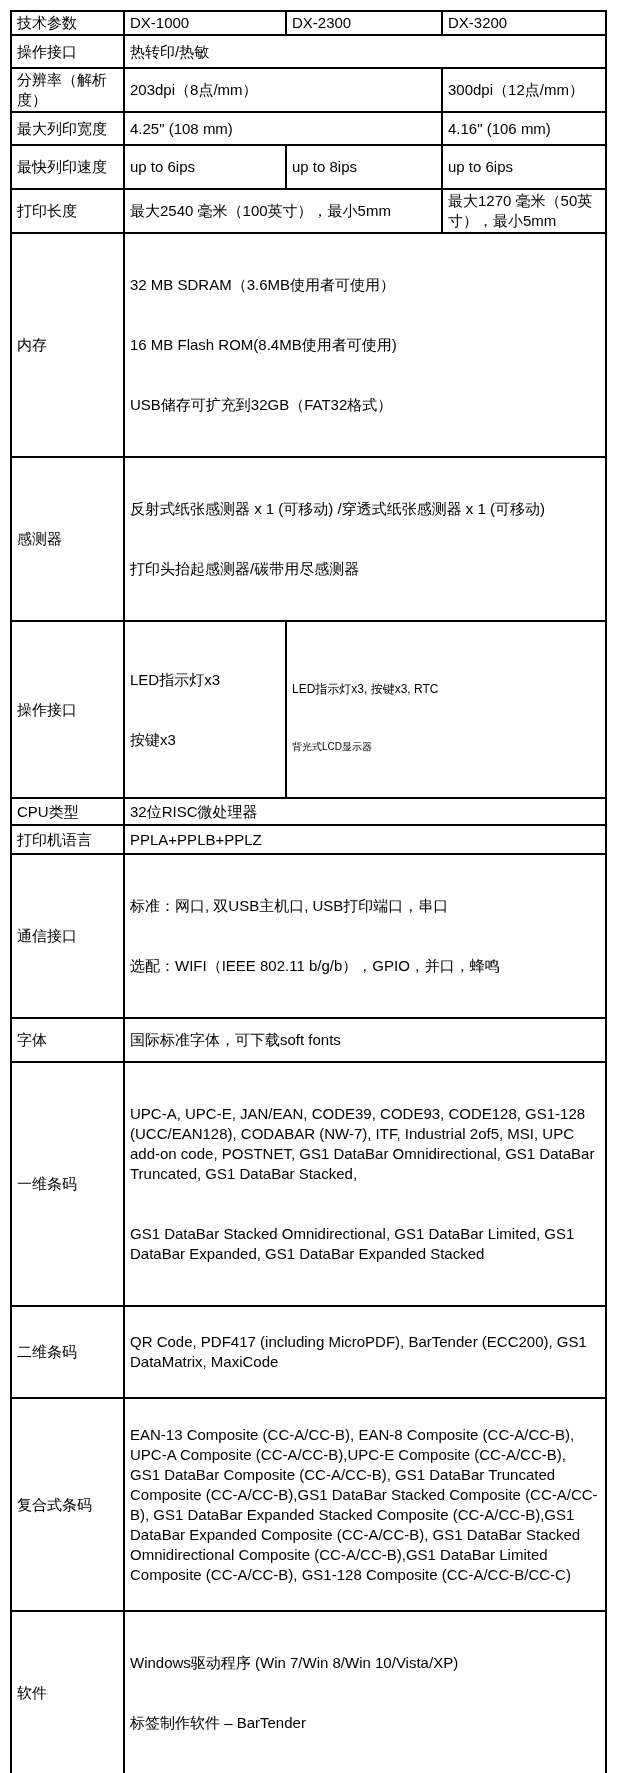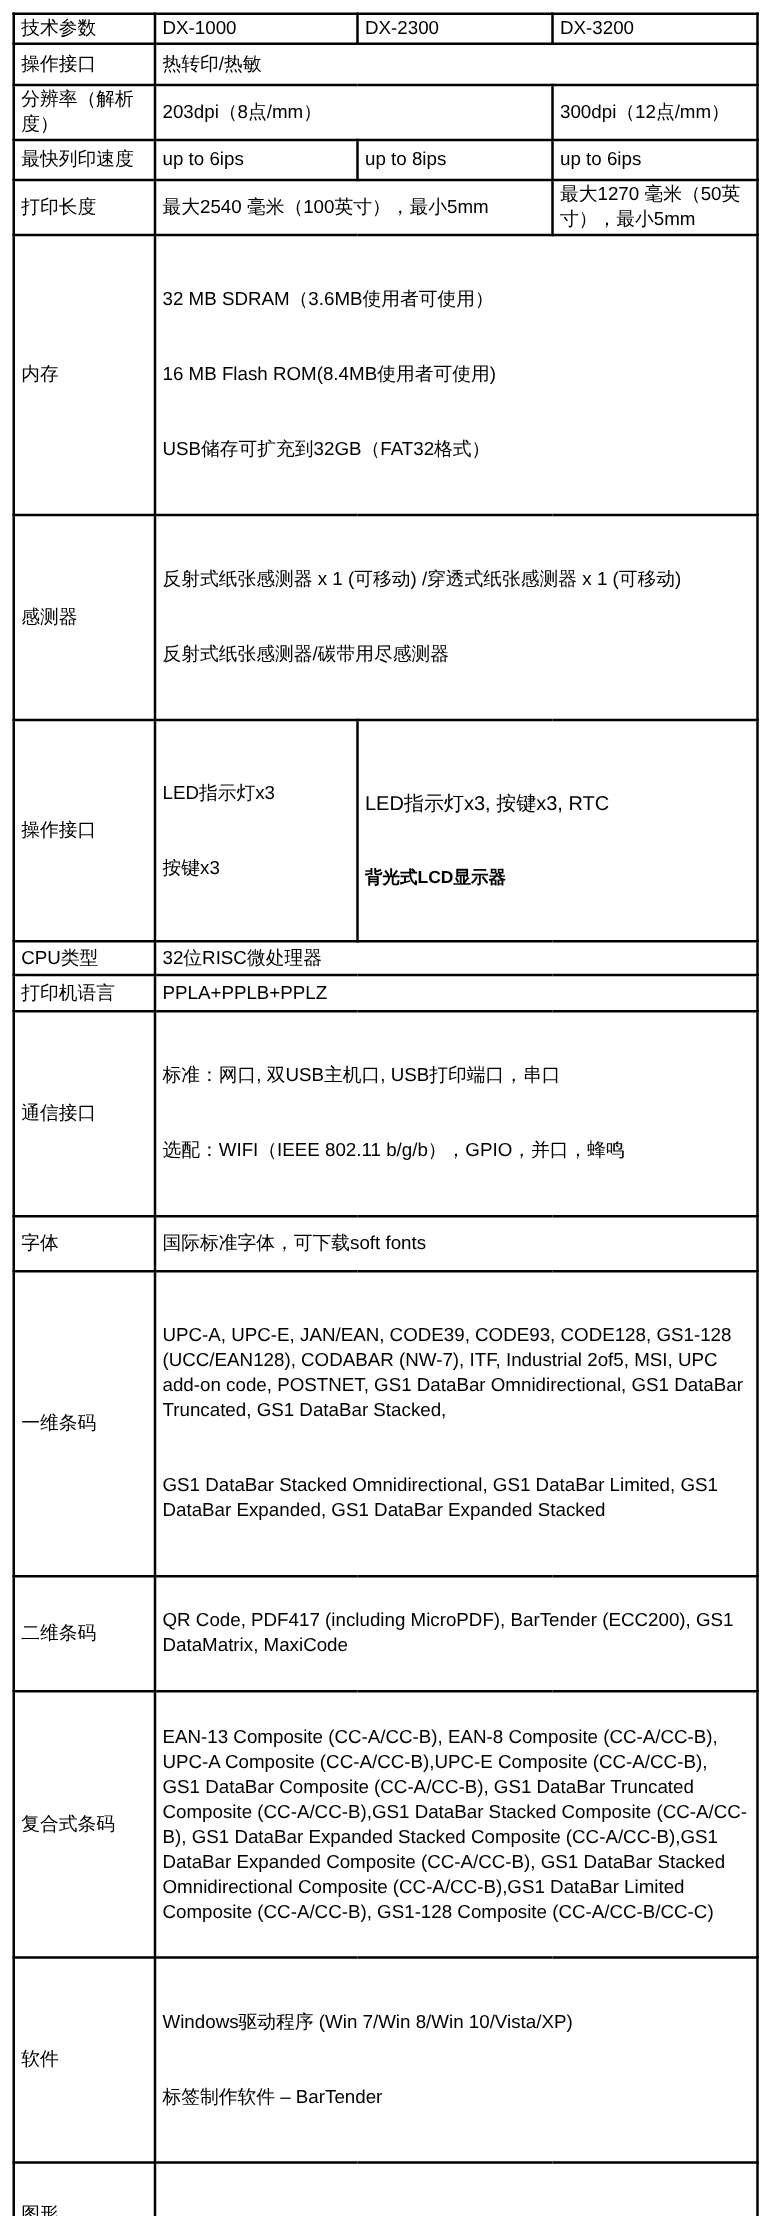--- a/index.html
+++ b/index.html
@@ -4,22 +4,22 @@
 <style>
   html,body{margin:0;padding:0;background:#ffffff;}
   body{width:625px;height:1773px;overflow:hidden;color:#000;
        font-family:"Liberation Sans","DejaVu Sans",sans-serif;}
   table.spec{border-collapse:collapse;table-layout:fixed;margin:10px 0 0 10px;width:595px;}
   table.spec td{border:2px solid #000;vertical-align:middle;padding:1px 5px;
        font-size:15px;line-height:20px;white-space:pre-wrap;word-wrap:break-word;
        overflow:hidden;}
   td.lbl{font-size:14.5px;line-height:19px;border-radius:11px;}
   td.cmp{line-height:19.4px;}
-  .s1{font-size:16px;line-height:16px;display:block;margin-top:18px;}
-  .s2{font-size:14px;line-height:19px;display:block;font-weight:bold;}
+  .s1{font-size:12px;line-height:16px;display:block;margin-top:18px;}
+  .s2{font-size:10px;line-height:19px;display:block;}
 </style>
 </head>
 <body>
 
 <table class="spec">
   <colgroup>
     <col style="width:113px">
       <col style="width:162px">
       <col style="width:156px">
       <col style="width:164px">
@@ -37,22 +37,27 @@
     <td class="lbl">操作接口</td>
     <td colspan="3">热转印/热敏</td>
   </tr>
 
   <tr style="height:31px">
     <td class="lbl">分辨率（解析度）</td>
     <td colspan="2">203dpi（8点/mm）</td>
     <td>300dpi（12点/mm）</td>
   </tr>
 
+  <tr style="height:33px">
+    <td class="lbl">最大列印宽度</td>
+    <td colspan="2">4.25" (108 mm)</td>
+    <td>4.16" (106 mm)</td>
+  </tr>
 
-  <tr style="height:32px">
+  <tr style="height:44px">
     <td class="lbl">最快列印速度</td>
     <td>up to 6ips</td>
     <td>up to 8ips</td>
     <td>up to 6ips</td>
   </tr>
 
   <tr style="height:43px">
     <td class="lbl">打印长度</td>
     <td colspan="2">最大2540 毫米（100英寸），最小5mm</td>
     <td>最大1270 毫米（50英寸），最小5mm</td>
@@ -64,21 +69,21 @@
       <div>32 MB SDRAM（3.6MB使用者可使用）</div>
       <div>16 MB Flash ROM(8.4MB使用者可使用)</div>
       <div>USB储存可扩充到32GB（FAT32格式）</div>
     </td>
   </tr>
 
   <tr style="height:45px">
     <td class="lbl">感测器</td>
     <td colspan="3">
       <div>反射式纸张感测器 x 1 (可移动) /穿透式纸张感测器 x 1 (可移动)</div>
-      <div>反射式纸张感测器/碳带用尽感测器</div>
+      <div>打印头抬起感测器/碳带用尽感测器</div>
     </td>
   </tr>
 
   <tr style="height:45px">
     <td class="lbl">操作接口</td>
     <td>
       <div>LED指示灯x3</div>
       <div>按键x3</div>
     </td>
     <td colspan="2">

